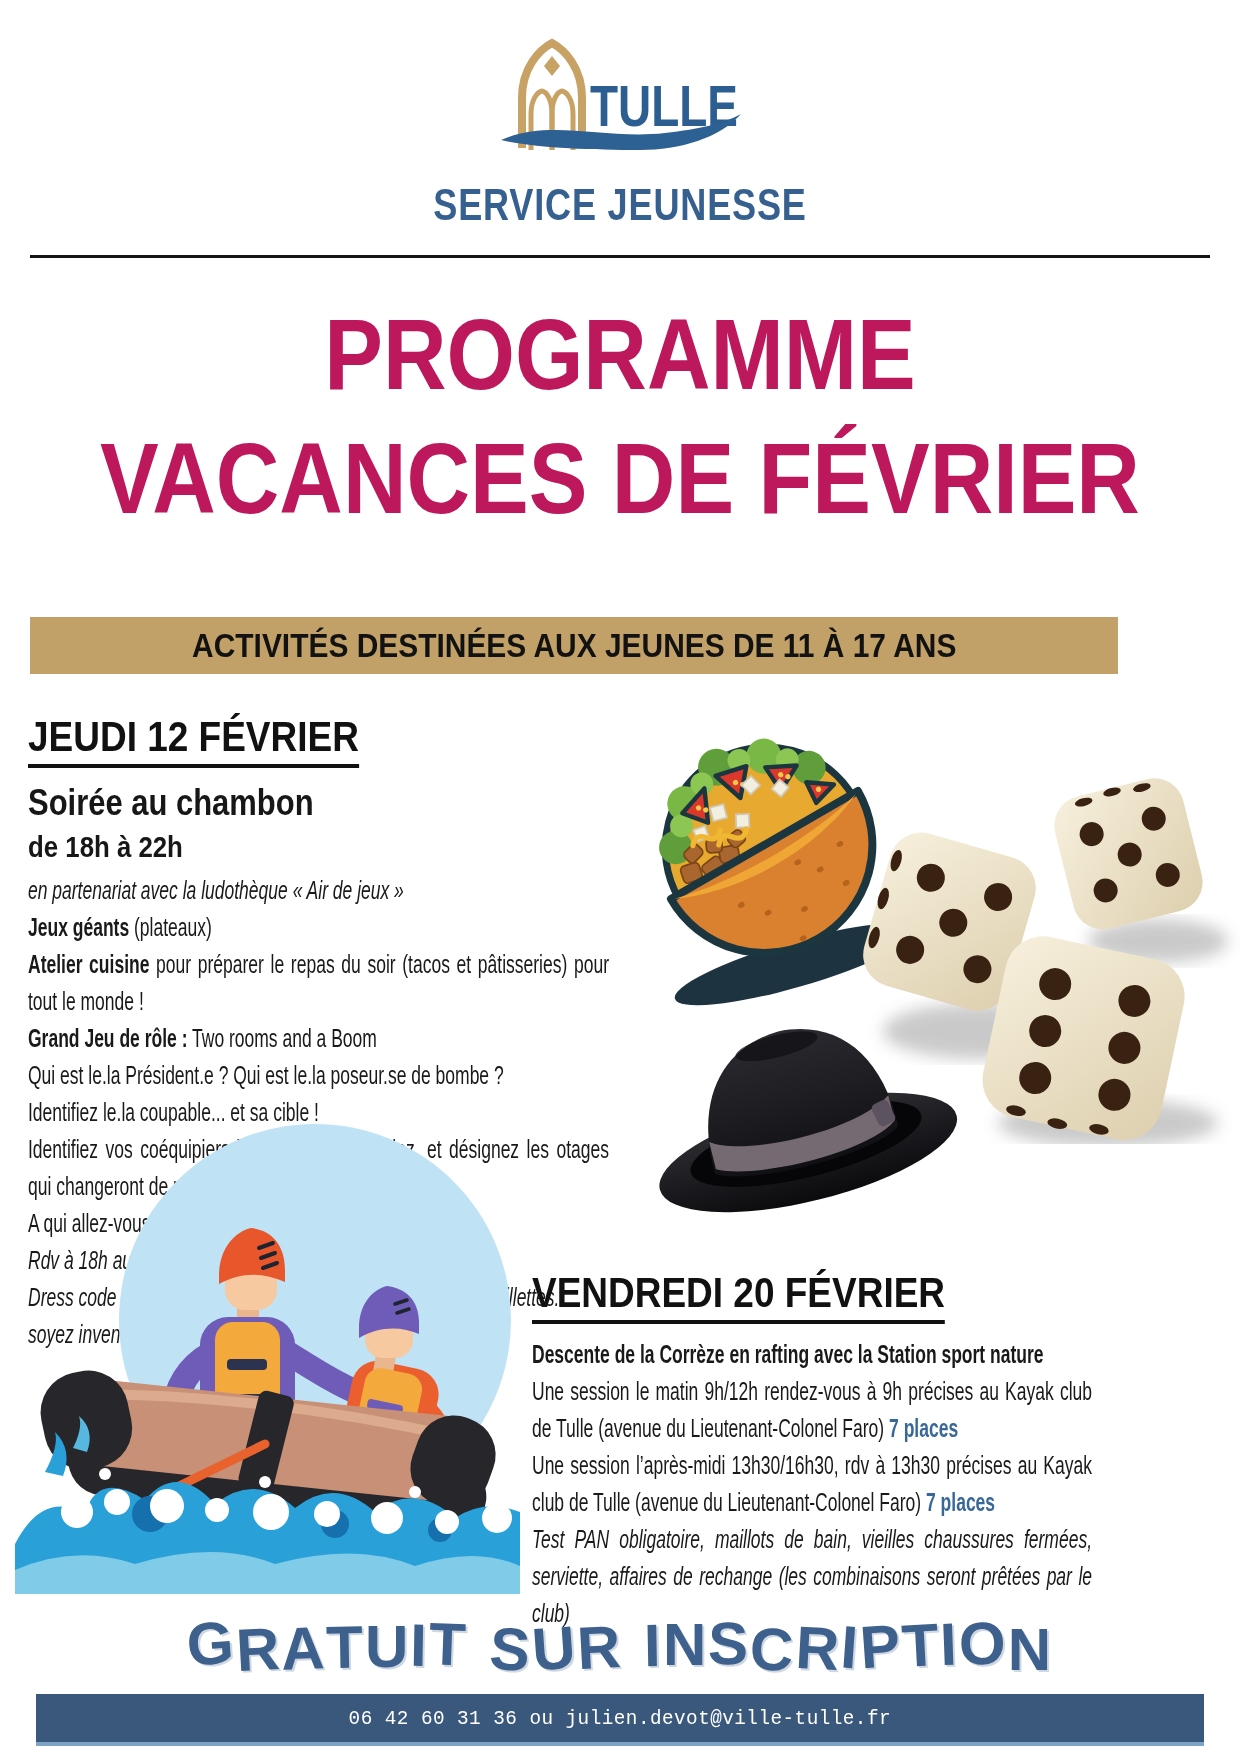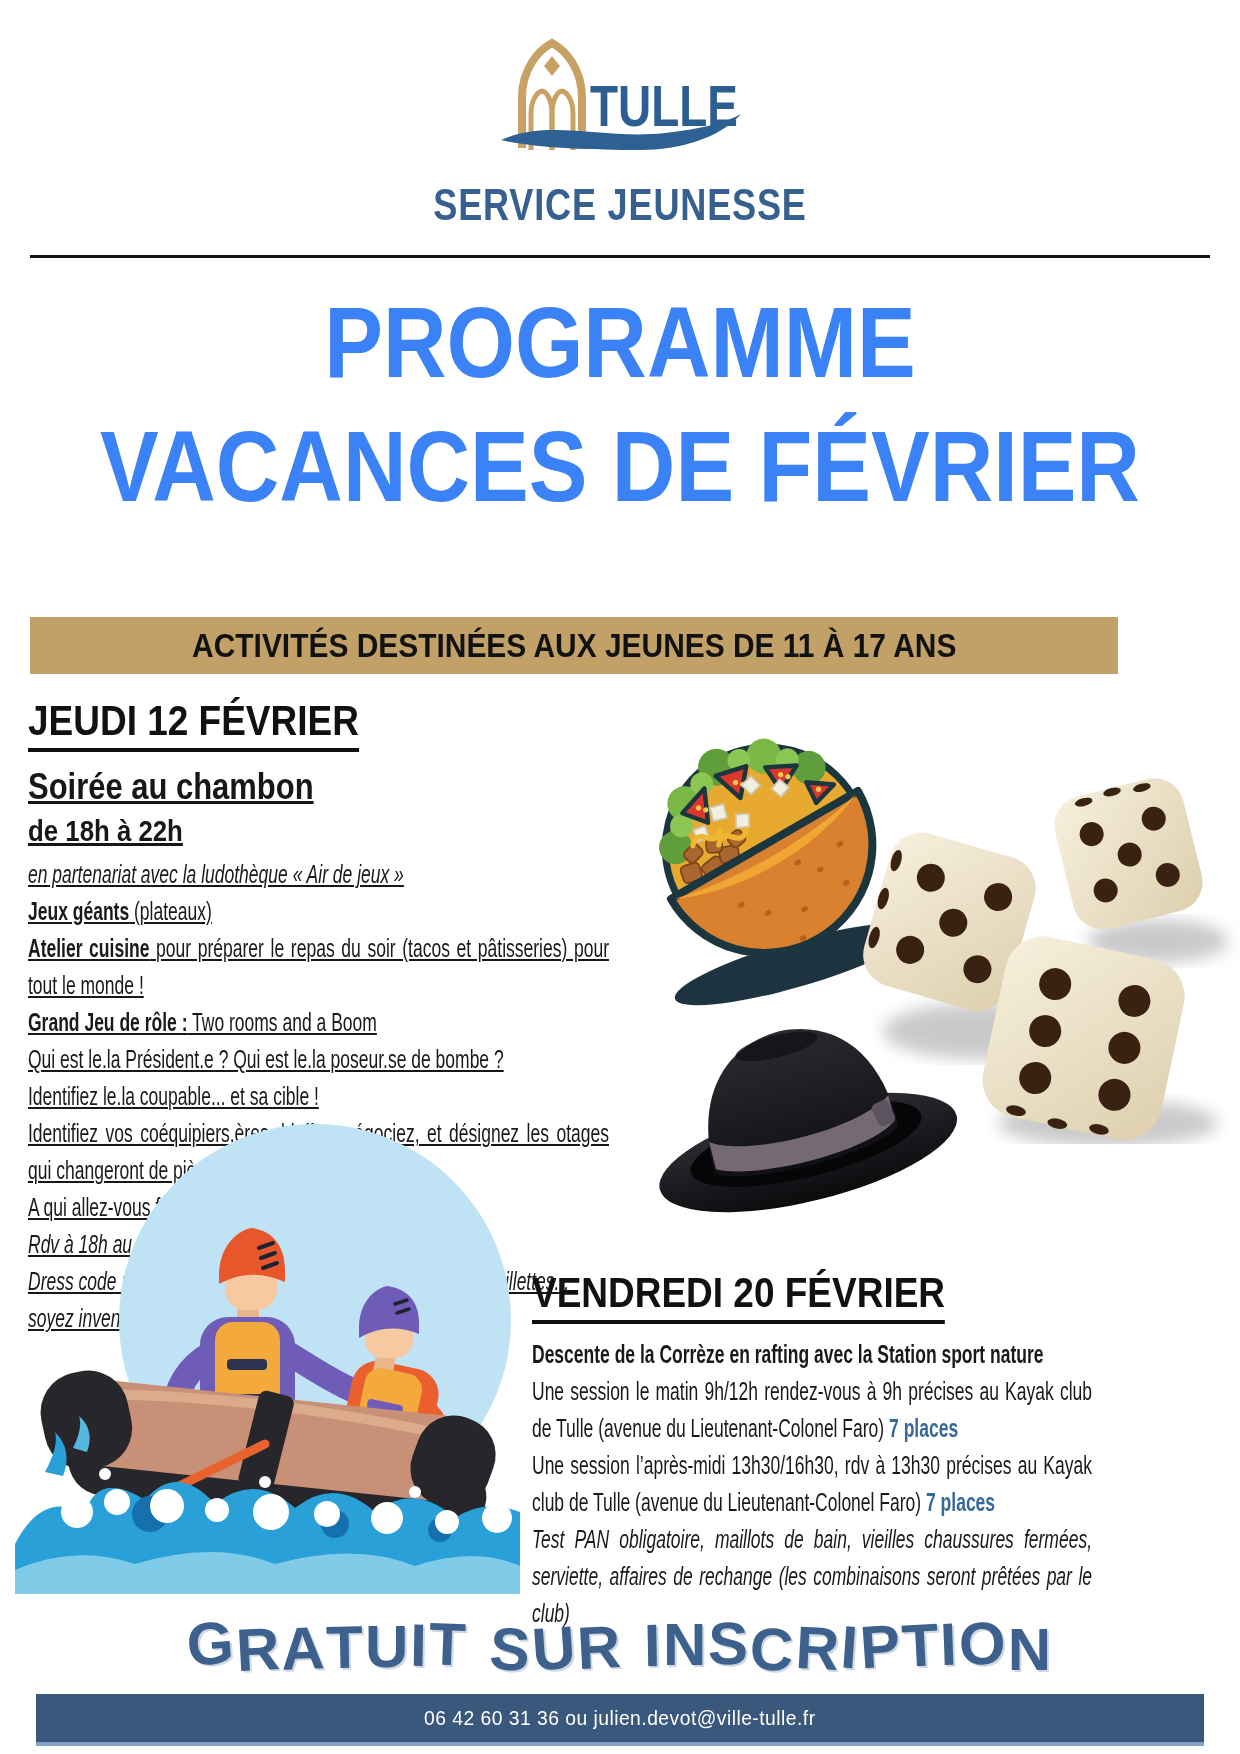--- a/index.html
+++ b/index.html
@@ -11,35 +11,35 @@
   }
   
   .logo-svg { position:absolute; left:495px; top:34px; width:250px; height:132px; }
   .service-heading {
     position:absolute; top:180px; left:0; width:1240px; text-align:center;
     font-size:44px; font-weight:700; color:#36608f;
     transform:scaleX(0.82); letter-spacing:1px; white-space:nowrap;
   }
   .top-divider { position:absolute; left:30px; top:255px; width:1180px; height:3px; background:#141414; }
   
-  .poster-title { position:absolute; top:280px; left:0; width:1240px; text-align:center; color:#3b82f6; }
+  .poster-title { position:absolute; top:292px; left:0; width:1240px; text-align:center; color:#be185d; }
   .title-line { display:block; font-size:100px; font-weight:700; line-height:124px; transform:scaleX(0.88); white-space:nowrap; }
   
   .age-banner {
     position:absolute; left:30px; top:617px; width:1088px; height:57px;
     background:#c2a169; display:flex; align-items:center; justify-content:center;
   }
   .age-banner span { font-size:34px; font-weight:700; color:#121212; transform:scaleX(0.88); white-space:nowrap; }
   
   .day-heading {
     display:inline-block; font-size:43px; font-weight:700; color:#111;
     border-bottom:4px solid #111; padding-bottom:3px;
     transform:scaleX(0.86); transform-origin:0 0; white-space:nowrap;
   }
-  .section-jeudi { position:absolute; left:28px; top:696px; width:600px;text-decoration:underline; }
+  .section-jeudi { position:absolute; left:28px; top:712px; width:600px; }
   .sub-heading { font-size:36px; font-weight:700; margin-top:14px; transform:scaleX(0.86); transform-origin:0 0; white-space:nowrap; }
   .time-heading { font-size:30px; font-weight:700; margin-top:6px; transform:scaleX(0.86); transform-origin:0 0; white-space:nowrap; }
   .rich { margin-top:8px; }
   .section-jeudi .rich { width:830px; transform:scaleX(0.70); transform-origin:0 0; }
   .rich p { font-size:25px; line-height:37px; color:#191919; }
   .rich p.just { text-align:justify; }
   .seg-r { font-weight:400; }
   .seg-b { font-weight:700; }
   .seg-i { font-style:italic; }
   .seg-blue { font-weight:700; color:#38689a; }
@@ -51,21 +51,21 @@
   .hat-svg  { position:absolute; left:632px; top:1000px; width:332px; height:218px; }
   .raft-svg { position:absolute; left:15px; top:1110px; width:505px; height:486px; }
   
   .gratuit-text {
     position:absolute; top:1612px; left:0; width:1240px; text-align:center;
     font-size:60px; font-weight:700; color:#3d618c; letter-spacing:2px;
     text-shadow:2px 2px 0 rgba(61,97,140,0.25);
   }
   .foot-bar {
     position:absolute; left:36px; top:1694px; width:1168px; height:48px;
-    background:#3a587b; display:flex; align-items:center; justify-content:center;
+    background:#3a587b; display:flex; align-items:center; justify-content:center;font-family:Liberation Mono, monospace;
   }
   .foot-bar span { color:#ffffff; font-size:21px; transform:scaleX(0.92); letter-spacing:0.5px; white-space:nowrap; }
   .foot-line { position:absolute; left:36px; top:1742px; width:1168px; height:4px; background:#7fa3c4; }
 </style>
 </head>
 <body>
 
 <div class="page">
 
   <svg class="logo-svg" viewBox="0 0 250 128">

